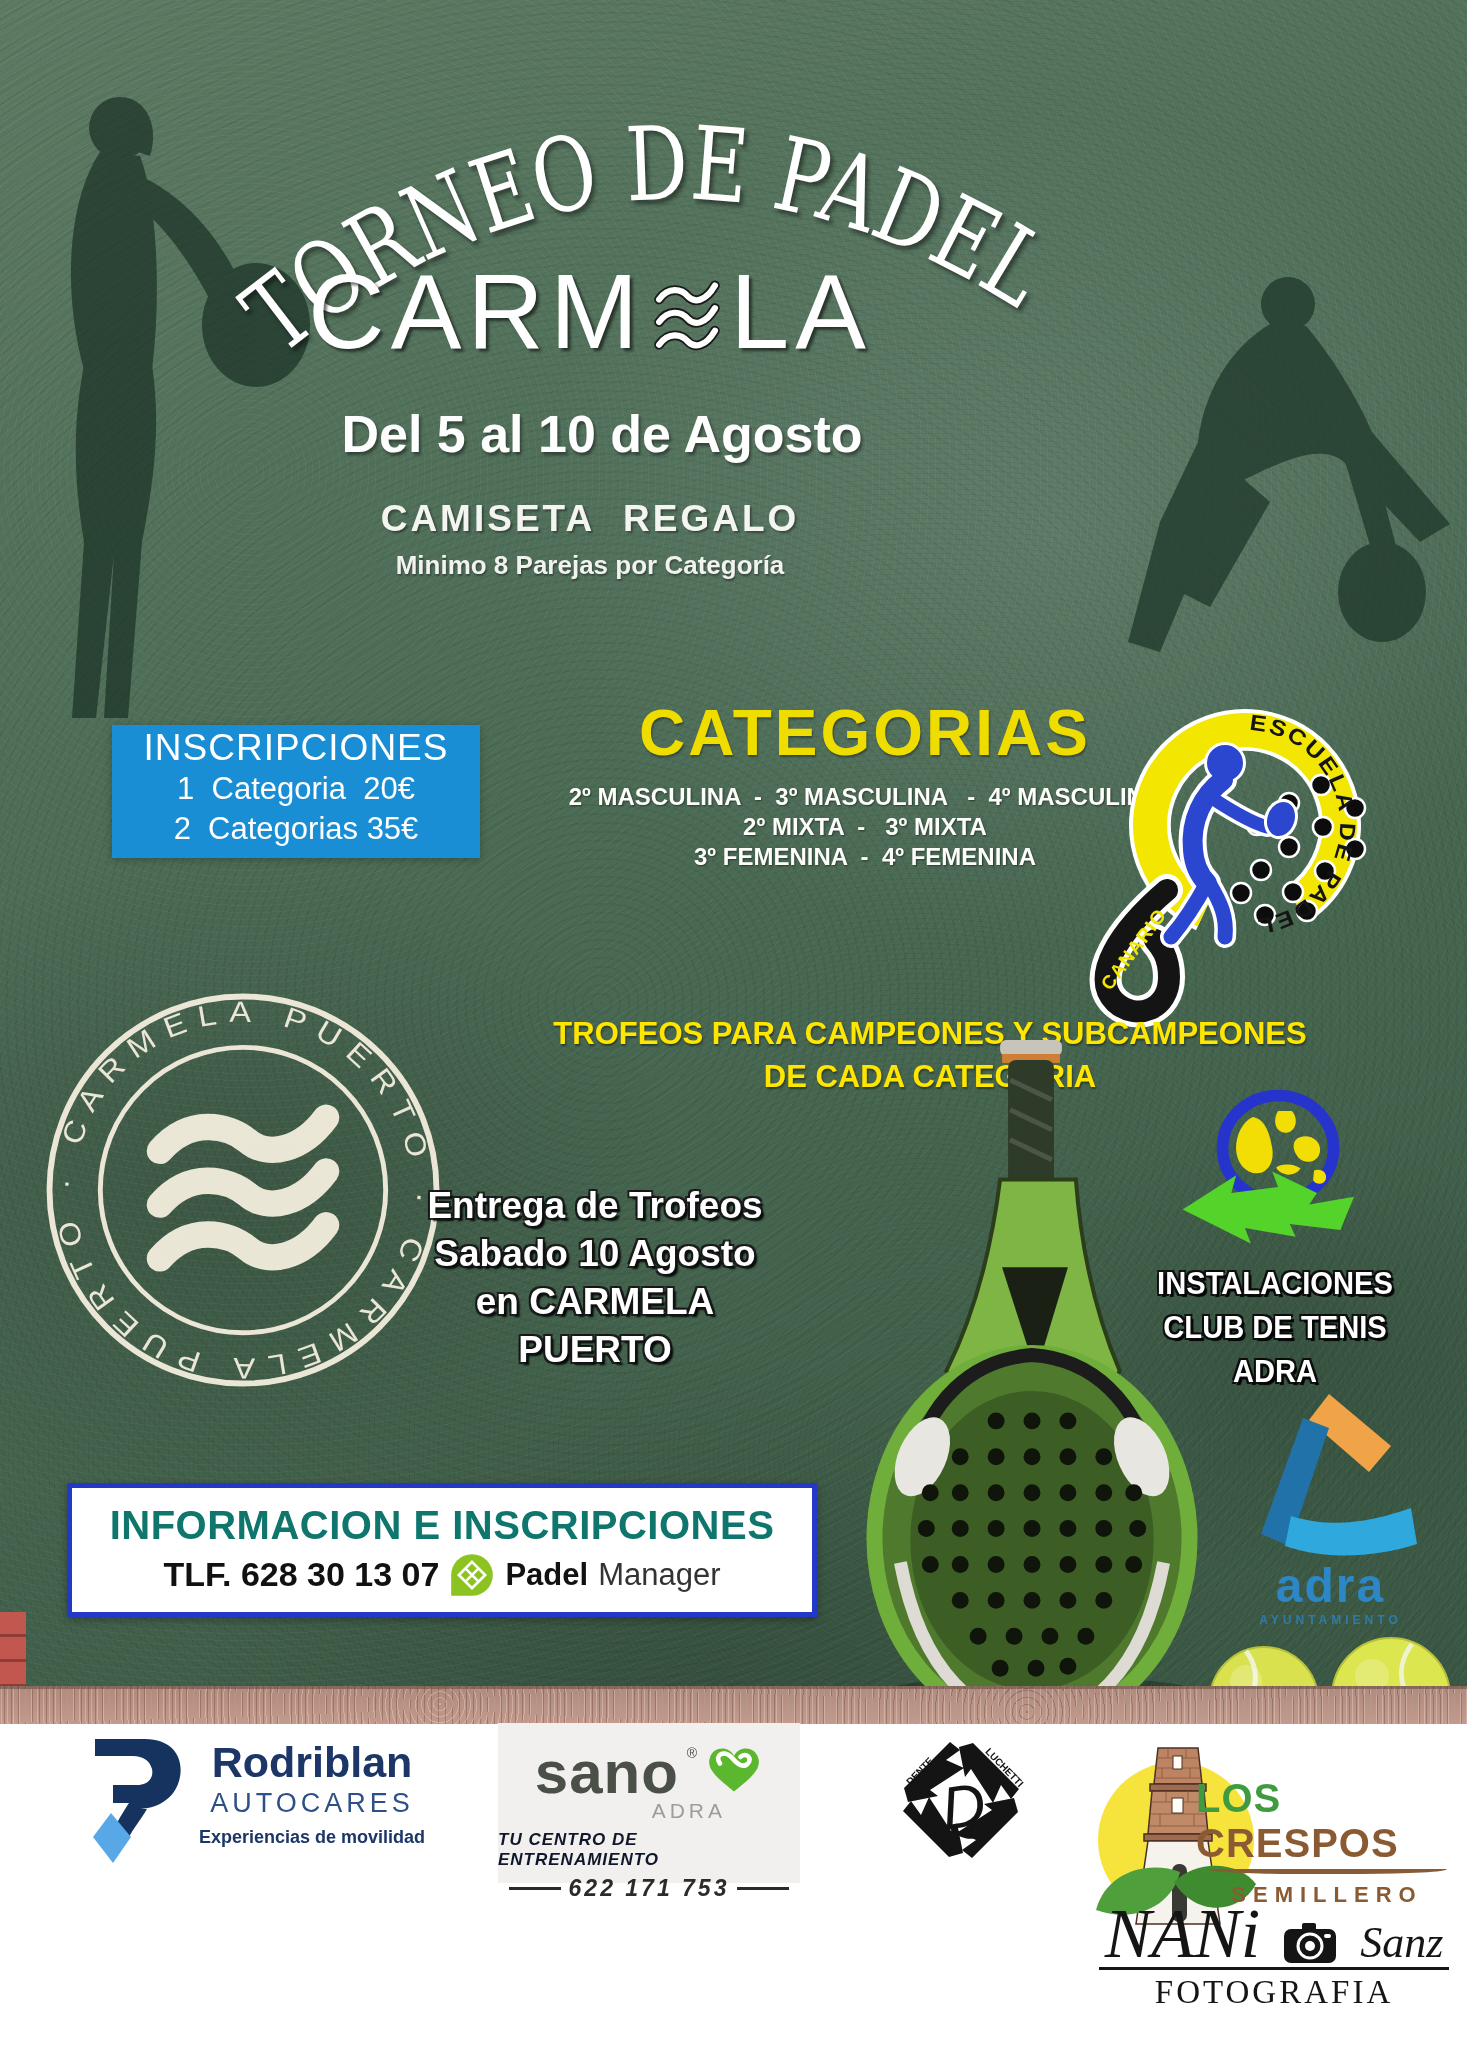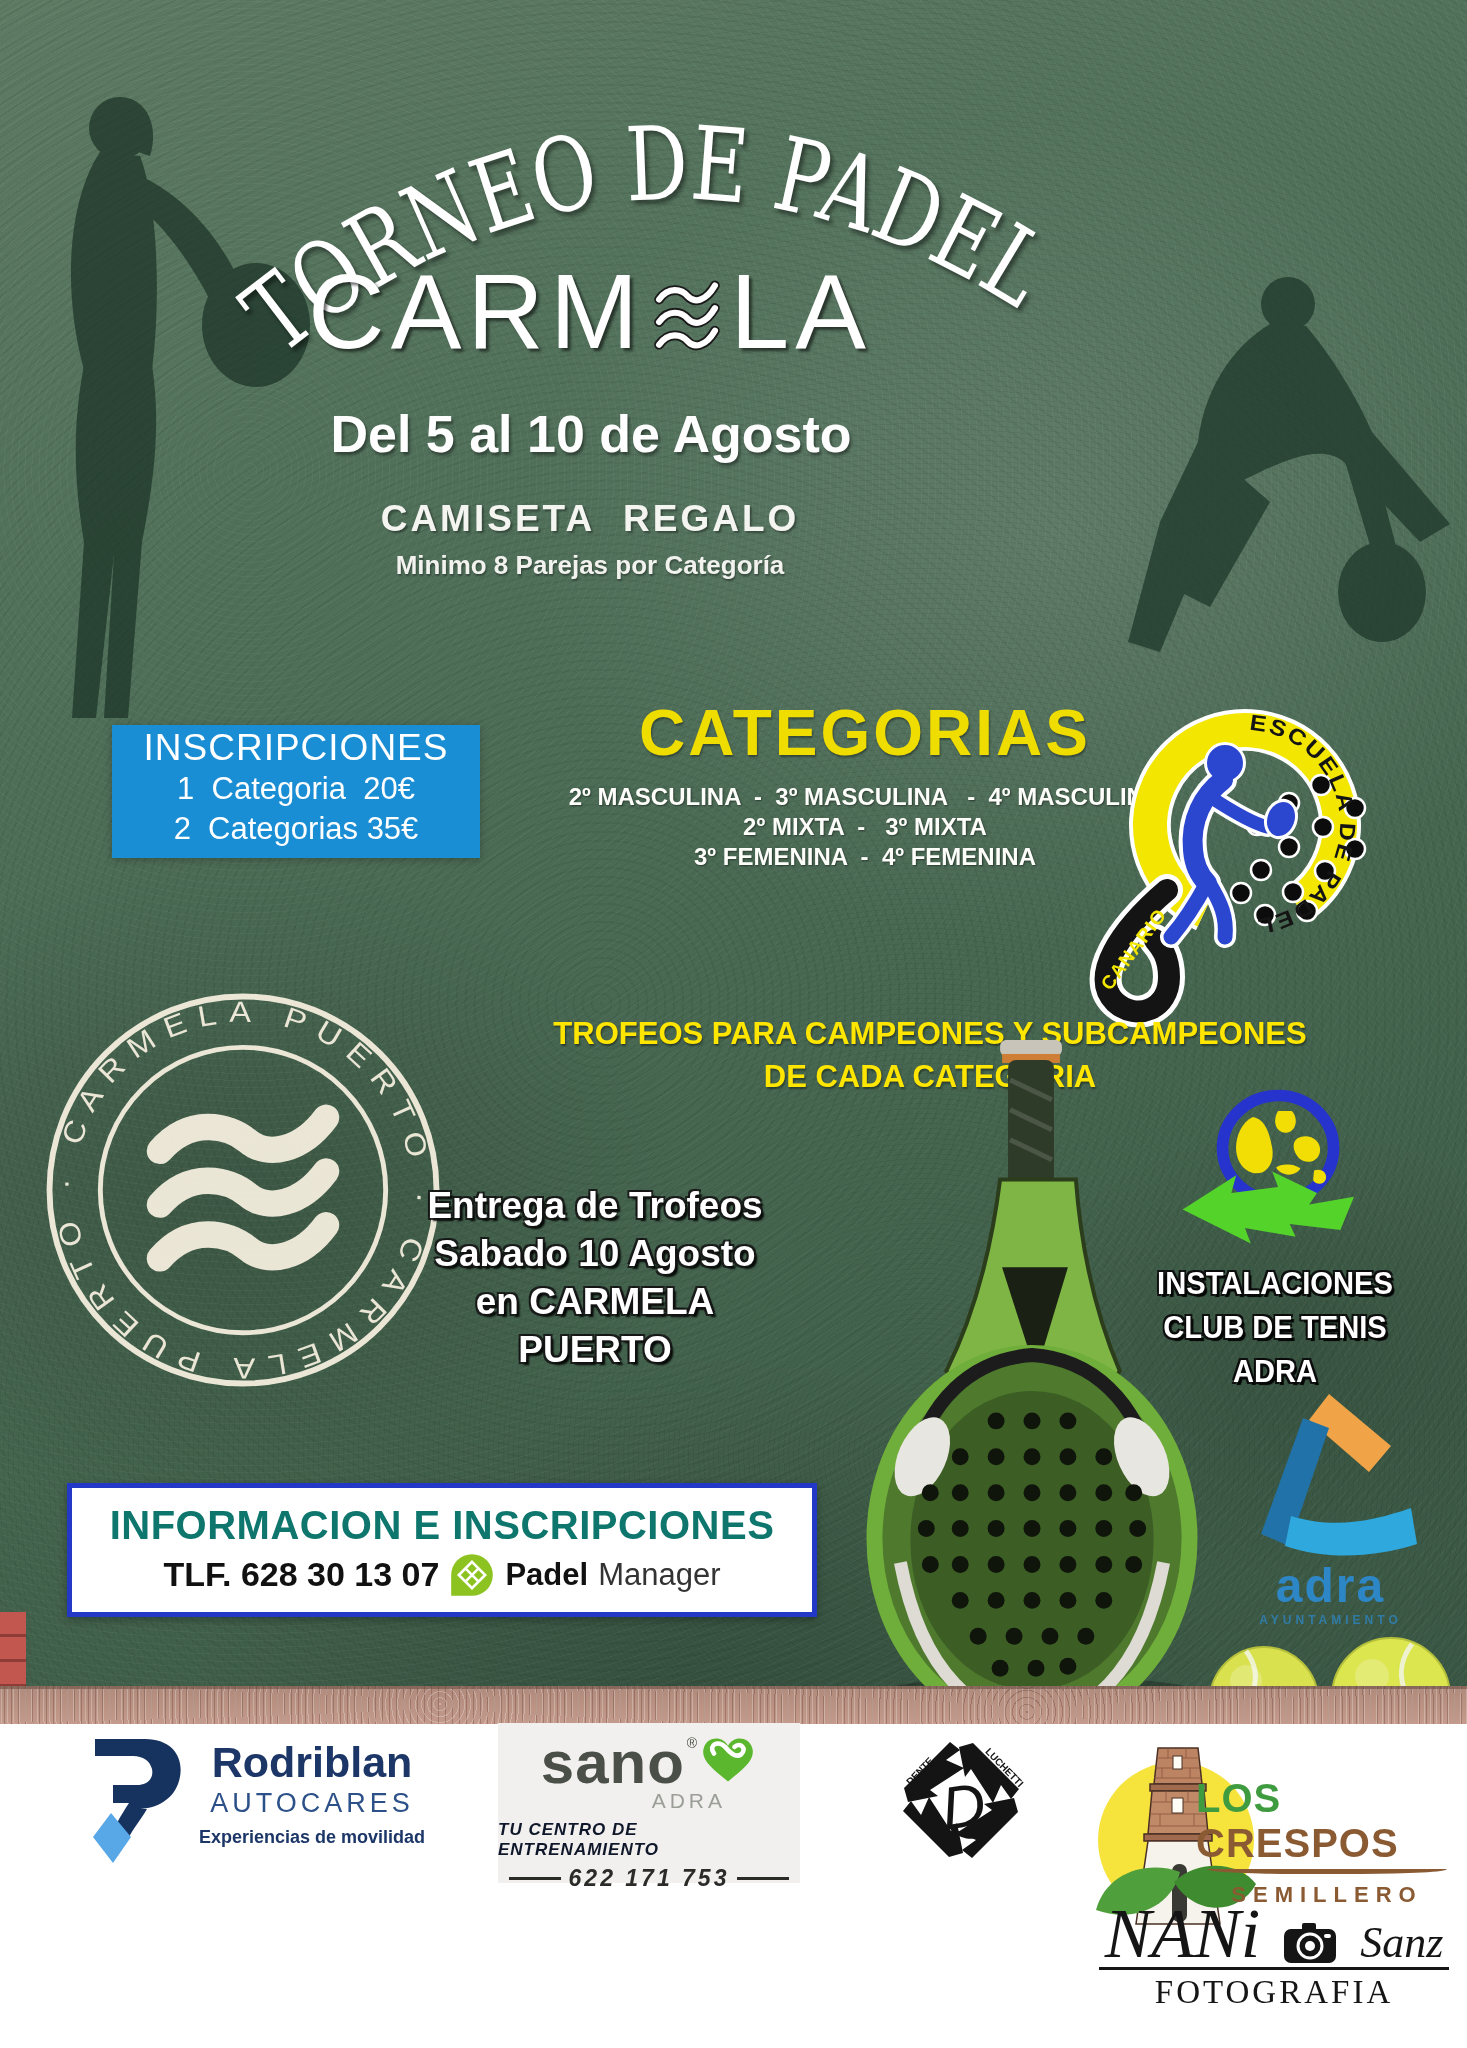--- a/index.html
+++ b/index.html
@@ -16,21 +16,21 @@
       repeating-radial-gradient(circle at 63% 71%, rgba(0,0,0,.06) 0 1px, transparent 1px 5px),
       repeating-radial-gradient(circle at 41% 49%, rgba(0,0,0,.05) 0 2px, transparent 2px 9px);}
   .abs{position:absolute;}
   .pre{white-space:pre;}
   .title-arc{left:140px;top:42px;width:1000px;height:340px;}
   .title-arc text{font-family:"DejaVu Serif","Liberation Serif",serif;font-size:102px;fill:#ffffff;
     filter:drop-shadow(3px 4px 2px rgba(0,0,0,0.45));}
   .brand-row{left:0;top:258px;width:1180px;display:flex;justify-content:center;align-items:center;gap:4px;}
   .brand-txt{font-size:106px;font-weight:500;letter-spacing:6px;color:#fff;
     text-shadow:3px 3px 3px rgba(0,0,0,.55);line-height:1;}
-  .dates{left:1px;top:404px;width:1180px;text-align:center;font-size:52px;font-weight:700;color:#fefefe;
+  .dates{left:12px;top:404px;width:1180px;text-align:center;font-size:52px;font-weight:700;color:#fefefe;
     text-shadow:2px 3px 3px rgba(0,0,0,.4);}
   .gift{left:0;top:498px;width:1180px;text-align:center;font-size:37px;font-weight:700;color:#f4f4f0;
     letter-spacing:3px;word-spacing:16px;text-shadow:2px 2px 2px rgba(0,0,0,.35);}
   .minpairs{left:0;top:550px;width:1180px;text-align:center;font-size:26px;font-weight:700;color:#f2f2ee;
     text-shadow:1px 2px 2px rgba(0,0,0,.35);}
   .insc-box{left:112px;top:725px;width:368px;height:133px;background:#1a8ed4;color:#fff;text-align:center;
     box-shadow:0 2px 8px rgba(0,0,0,.25);}
   .insc-title{font-size:37px;font-weight:500;letter-spacing:1px;margin-top:2px;}
   .insc-line{font-size:31px;font-weight:400;line-height:40px;}
   .cat-title{left:565px;top:696px;width:600px;text-align:center;font-size:64px;font-weight:700;
@@ -68,21 +68,21 @@
     border-top:3px solid rgba(90,62,52,.55);}
   .tiles{left:0;top:1612px;width:26px;height:77px;
     background:repeating-linear-gradient(#c2574f 0 22px, #8f3c36 22px 25px);}
   .sponsor-band{left:0;top:1724px;width:1467px;height:324px;background:#ffffff;}
   .rodriblan{left:85px;top:1735px;display:flex;align-items:flex-start;gap:14px;}
   .rodri-col{display:flex;flex-direction:column;align-items:center;margin-top:4px;}
   .rodri-name{font-size:43px;font-weight:700;color:#1c3667;line-height:1.1;}
   .rodri-sub{font-size:27px;font-weight:400;color:#2c5088;letter-spacing:4px;margin-top:2px;}
   .rodri-tag{font-size:18px;font-weight:700;color:#1c3667;margin-top:8px;}
   .sano-box{left:498px;top:1723px;width:302px;height:160px;background:#f2f0ee;display:flex;flex-direction:column;align-items:center;}
-  .sano-row{display:flex;align-items:flex-start;gap:2px;margin-top:10px;}
+  .sano-row{display:flex;align-items:flex-start;gap:8px;margin-top:20px;}
   .sano-name{font-size:60px;font-weight:700;color:#4a4f47;line-height:1;letter-spacing:1px;}
   .sano-reg{font-size:14px;color:#4a4f47;margin-top:2px;}
   .sano-sub{font-size:21px;color:#9a9e97;letter-spacing:4px;align-self:flex-end;margin-right:74px;margin-top:-4px;}
   .sano-tag{font-style:italic;font-weight:700;font-size:17px;color:#0f172a;letter-spacing:1px;margin-top:7px;}
   .sano-phone-row{display:flex;align-items:center;gap:8px;margin-top:5px;}
   .sano-dash{width:52px;height:3px;background:#2b2b28;}
   .sano-phone{font-style:italic;font-weight:700;font-size:23px;color:#2b2b28;letter-spacing:3px;}
   .emblem{left:885px;top:1728px;width:152px;height:150px;}
   .crespos{left:1078px;top:1728px;width:380px;}
   .crespos-logo{position:absolute;left:0;top:4px;width:230px;height:205px;}

